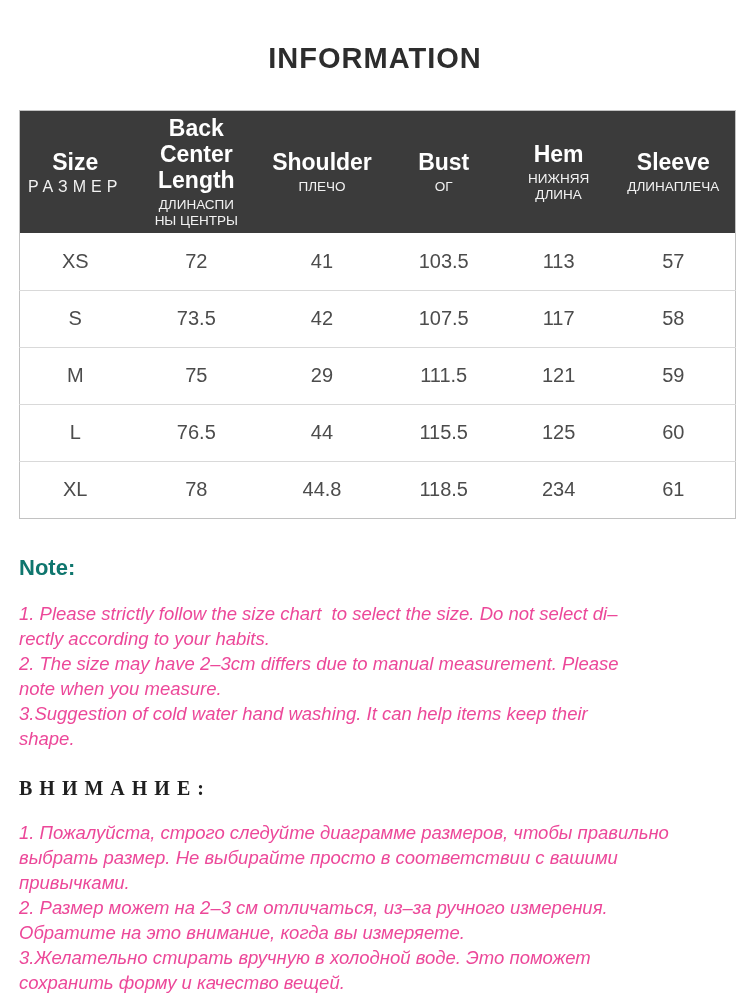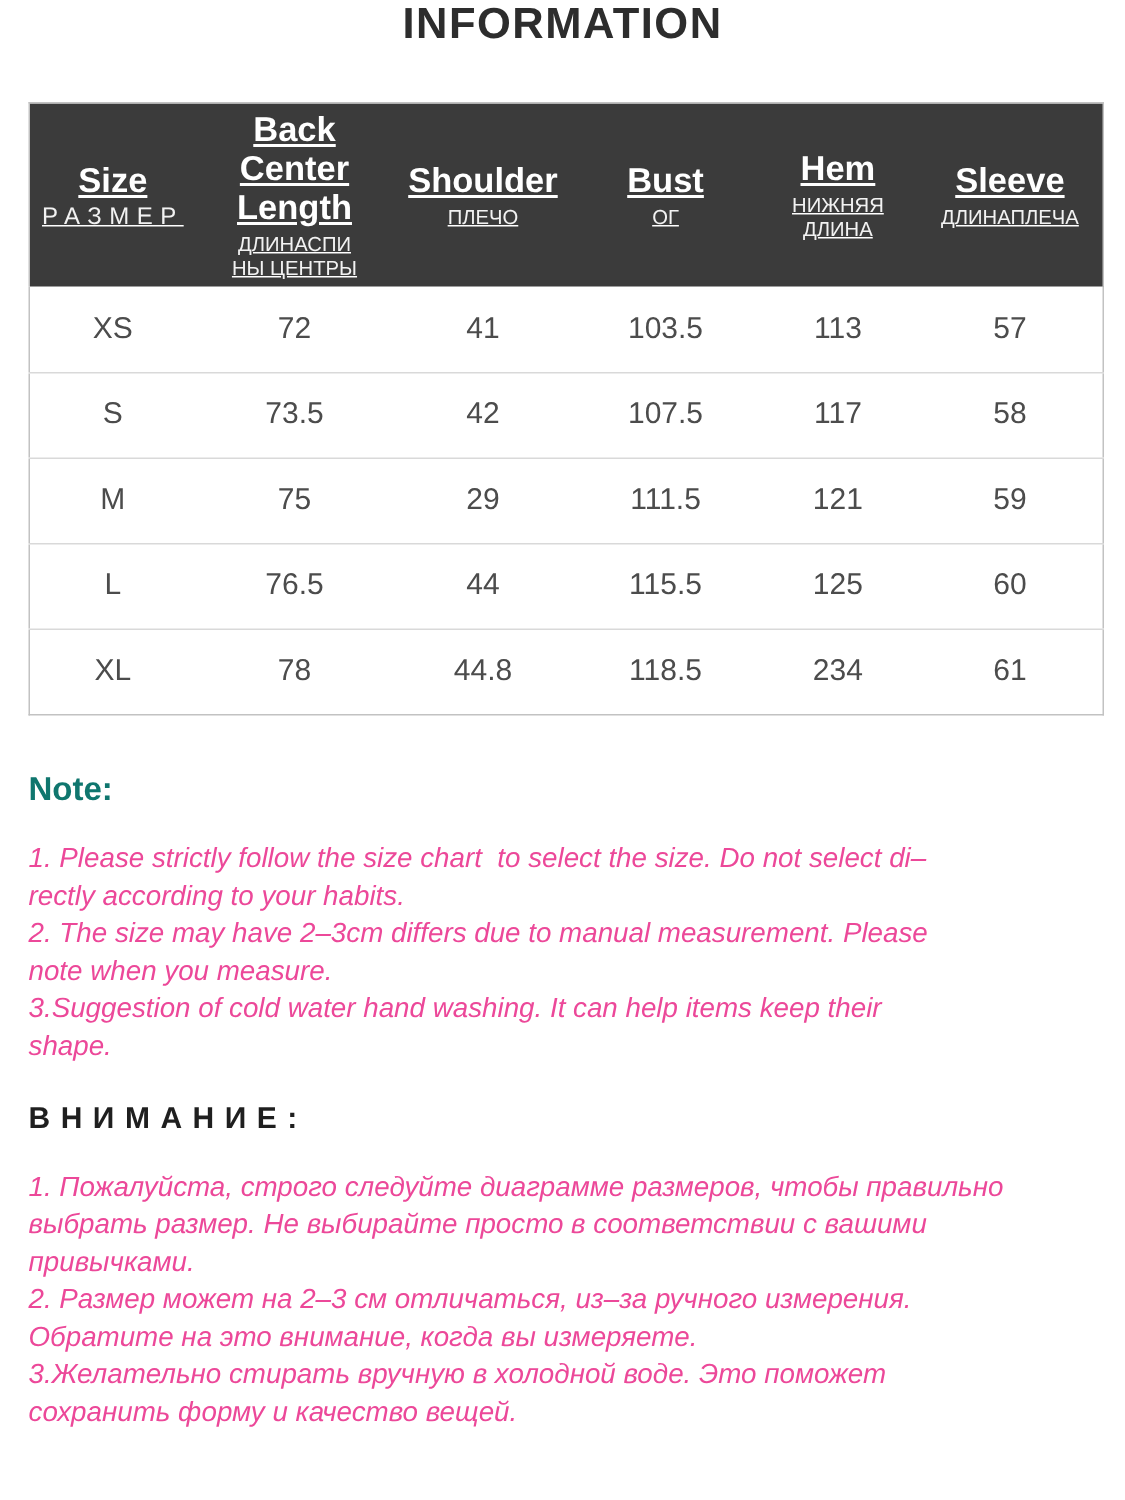--- a/index.html
+++ b/index.html
@@ -7,20 +7,21 @@
   .page {
     position: relative;
     width: 750px;
     height: 1000px;
     background: #ffffff;
     font-family: "Liberation Sans", sans-serif;
     color: #222222;
     overflow: hidden;
   }
   .title {
+    margin-top: 42px;
     text-align: center;
     font-size: 29px;
     font-weight: 700;
     letter-spacing: 1px;
     color: #2d2d2d;
   }
   .size-table {
     width: 717px;
     margin: 35px auto 0 19px;
     border-collapse: collapse;
@@ -28,21 +29,20 @@
     border: 1px solid #c2c2c2;
   }
   .size-table thead th {
     background: #3b3b3b;
     color: #ffffff;
     height: 90px;
     vertical-align: middle;
     text-align: center;
     font-weight: 600;
     padding: 4px 2px;
-    text-decoration: underline;
   }
   .h-en {
     display: block;
     font-size: 23px;
     line-height: 26px;
     white-space: pre-line;
     font-weight: 600;
   }
   .h-ru {
     display: block;
@@ -81,20 +81,21 @@
     color: #ec4899;
     white-space: pre-wrap;
     font-style: italic;
   }
   .note-heading-ru {
     margin-top: 26px;
     font-size: 20px;
     font-weight: 600;
     letter-spacing: 7px;
     color: #1f1f1f;
+    font-family: Liberation Serif, serif;
   }
 </style>
 </head>
 <body>
 
 <div class="page">
 
   <div class="title">INFORMATION</div>
 
   <table class="size-table">

